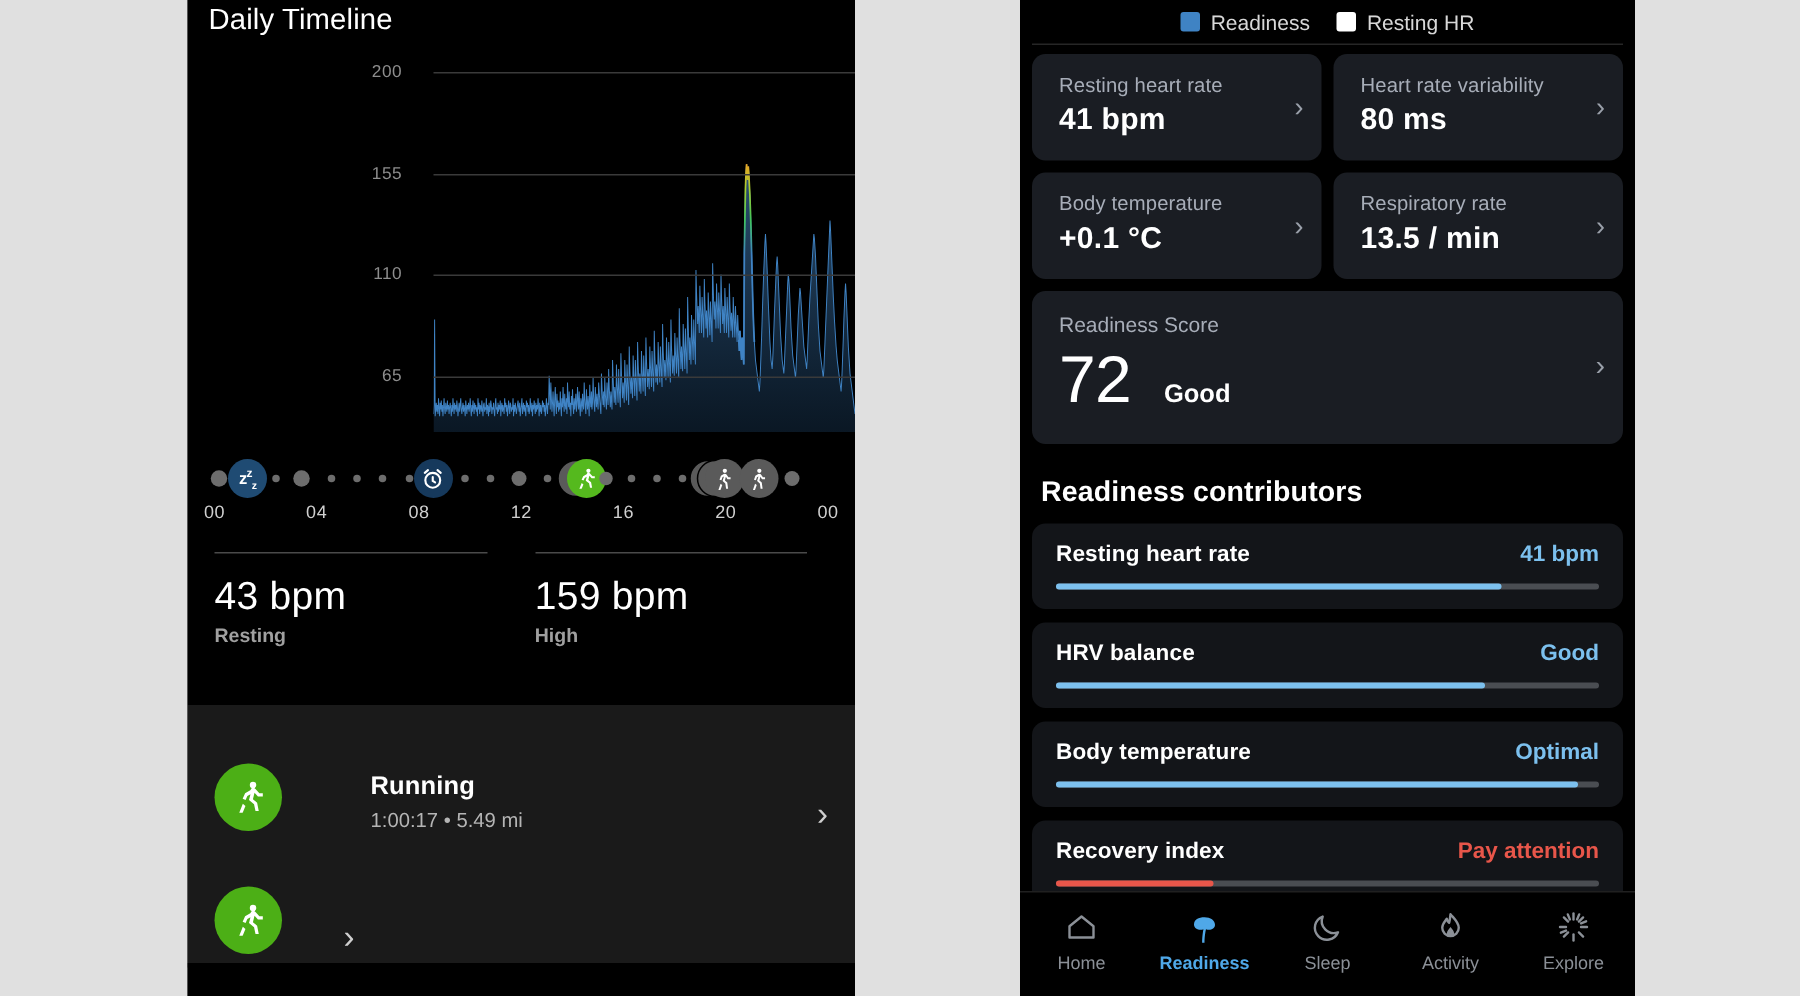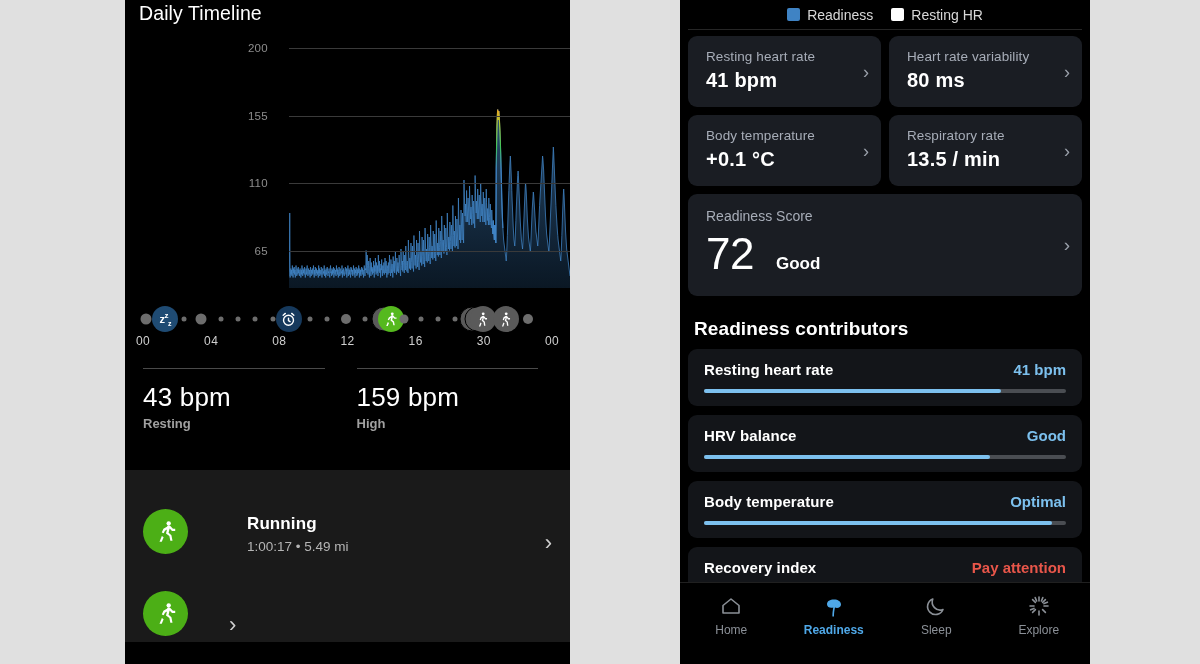--- a/index.html
+++ b/index.html
@@ -114,21 +114,21 @@
   .contrib-card {
     background: #131519; border-radius: 9px; margin: 9px 8px 0 8px; padding: 12px 16px 13px 16px;
   }
   .contrib-top { display: flex; justify-content: space-between; align-items: baseline; }
   .contrib-name { font-size: 15px; color: #fff; font-weight: 700; letter-spacing: .1px; }
   .contrib-val { font-size: 15px; font-weight: 700; }
   .bar-bg { height: 4px; border-radius: 2px; background: #4a4d52; margin-top: 11px; position: relative; }
   .bar-fill { position: absolute; left: 0; top: 0; height: 4px; border-radius: 2px; }
 
   .navbar {
-    position: absolute; left: 0; right: 0; bottom: 16px; height: 66px;
+    position: absolute; left: 0; right: 0; bottom: 4px; height: 66px;
     background: #000; border-top: 1px solid #202020;
     display: flex; align-items: center;
   }
   .nav-item {
     flex: 1; display: flex; flex-direction: column; align-items: center; gap: 5px;
   }
   .nav-lab { font-size: 12px; color: #8b9097; }
   .nav-item.active .nav-lab { color: #4fa8e8; font-weight: 700; }
 </style>
 </head>
@@ -229,21 +229,21 @@
               </svg>
             </div>
             <div class="tl-dot" style="width: 10px; height: 10px; left: calc(94.1667% - 15.9px);"></div>
           </div>
         <div class="tl-hours">
             <div class="tl-hour" style="left: calc(0% + 18px);">00</div>
             <div class="tl-hour" style="left: calc(16.6667% + 12px);">04</div>
             <div class="tl-hour" style="left: calc(33.3333% + 6px);">08</div>
             <div class="tl-hour" style="left: calc(50% + 0px);">12</div>
             <div class="tl-hour" style="left: calc(66.6667% - 6px);">16</div>
-            <div class="tl-hour" style="left: calc(83.3333% - 12px);">30</div>
+            <div class="tl-hour" style="left: calc(83.3333% - 12px);">20</div>
             <div class="tl-hour" style="left: calc(100% - 18px);">00</div>
           </div>
       </div>
 
       <div class="stats">
         <div class="stat">
           <div class="stat-rule"></div>
           <div class="stat-val">43 bpm</div>
           <div class="stat-lab">Resting</div>
         </div>
@@ -382,20 +382,27 @@
         <svg width="24" height="24" viewBox="0 0 24 24">
             <path d="M12 5.5c4 0 7 2 7 5s-3.5 4-6 3c0 0-1 4-1 9h-1.6c0-5 .9-9 .9-9-2.6 1-6.3-.2-6.3-3.2 0-3.2 3-4.8 7-4.8z" fill="#4fa8e8"></path>
           </svg>
         <span class="nav-lab">Readiness</span>
       </div>
       <div class="nav-item">
         <svg width="24" height="24" viewBox="0 0 24 24" fill="none" stroke="#8b9097" stroke-width="1.6" stroke-linejoin="round">
             <path d="M19 15.5A8 8 0 0 1 8.8 5 8 8 0 1 0 19 15.5z"></path>
           </svg>
         <span class="nav-lab">Sleep</span>
+      </div>
+      <div class="nav-item">
+        <svg width="24" height="24" viewBox="0 0 24 24" fill="none" stroke="#8b9097" stroke-width="1.6" stroke-linejoin="round">
+            <path d="M12 3.5c3 3.5 5.5 5.5 5.5 9a5.5 5.5 0 0 1-11 0c0-2.5 1.8-4.2 3-6 .3 1.4 1 2.2 1.6 2.7.5-1.8.6-3.6.9-5.7z"></path>
+            <path d="M12 12c1.3 1.6 2.4 2.6 2.4 4.2a2.4 2.4 0 0 1-4.8 0c0-1.4 1.2-2.6 2.4-4.2z" fill="#8b9097" stroke="none"></path>
+          </svg>
+        <span class="nav-lab">Activity</span>
       </div>
       <div class="nav-item">
         <svg width="24" height="24" viewBox="0 0 24 24" stroke="#8b9097" stroke-width="1.6" stroke-linecap="round">
           <g>
               <line x1="12" y1="3" x2="12" y2="7"></line>
               <line x1="12" y1="17" x2="12" y2="21"></line>
               <line x1="3" y1="12" x2="7" y2="12"></line>
               <line x1="17" y1="12" x2="21" y2="12"></line>
               <line x1="5.6" y1="5.6" x2="8.4" y2="8.4"></line>
               <line x1="15.6" y1="15.6" x2="18.4" y2="18.4"></line>

